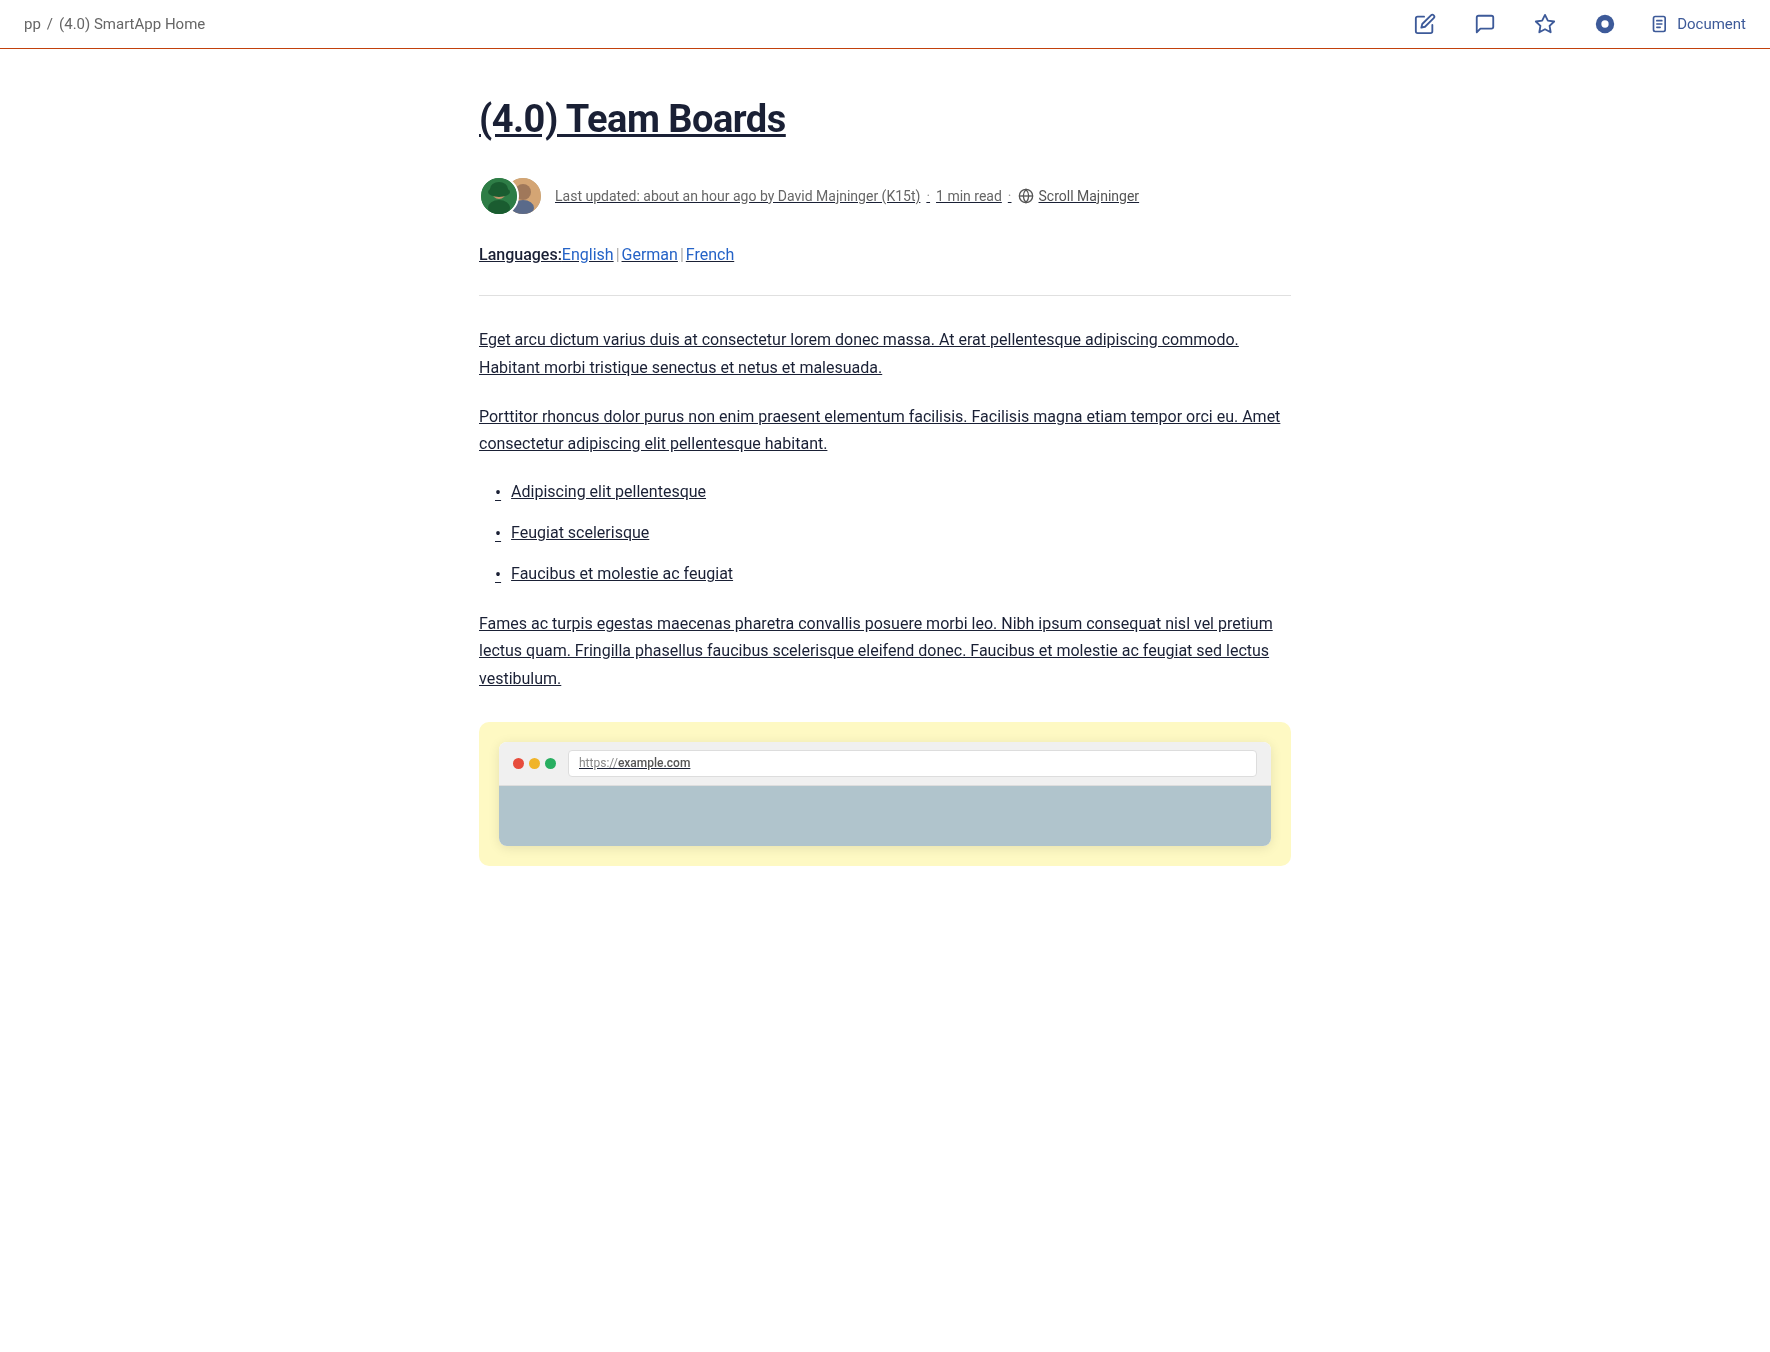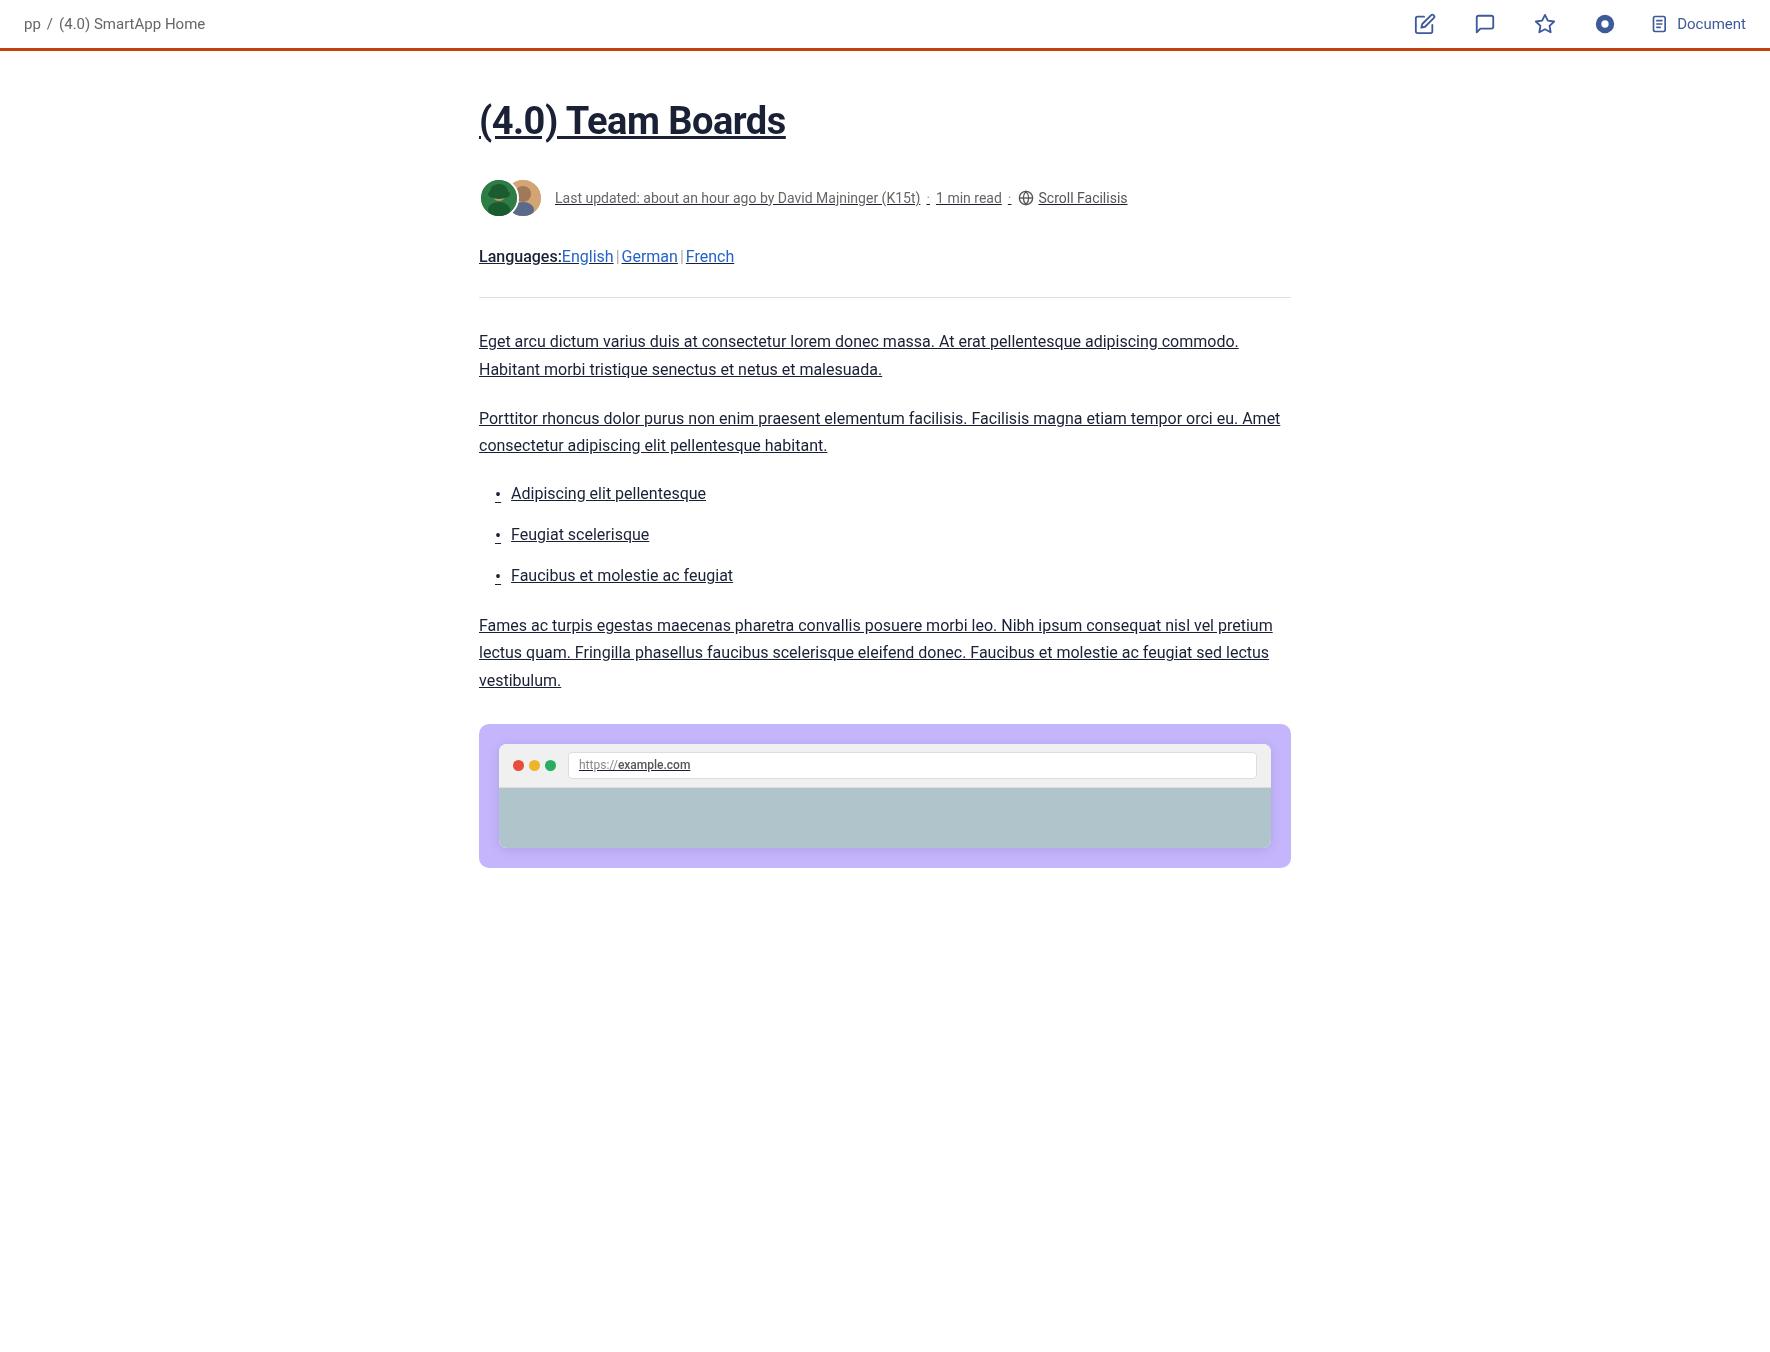--- a/index.html
+++ b/index.html
@@ -14,21 +14,21 @@
       color: #1a2035;
       font-size: 16px;
       line-height: 1.6;
     }
 
     .top-bar {
       display: flex;
       align-items: center;
       justify-content: space-between;
       padding: 10px 24px;
-      border-bottom: 3px solid #c2410c;
+      border-bottom: 1px solid #c2410c;
       background: #fff;
     }
 
     .breadcrumb {
       display: flex;
       align-items: center;
       gap: 6px;
       color: #3d5a99;
       font-size: 15px;
     }
@@ -211,21 +211,21 @@
 
     .bullet-list li::before {
       content: '•';
       color: #1a2035;
       font-size: 18px;
       line-height: 1.5;
       flex-shrink: 0;
     }
 
     .browser-preview {
-      background: #c4b5fd;
+      background: #fef9c3;
       border-radius: 10px;
       padding: 20px;
       margin-top: 30px;
     }
 
     .browser-window {
       background: #fff;
       border-radius: 8px;
       overflow: hidden;
       box-shadow: 0 2px 12px rgba(0,0,0,0.1);
@@ -366,21 +366,21 @@
         <span>Last updated: about an hour ago by David Majninger (K15t)</span>
         <span class="meta-dot">·</span>
         <span>1 min read</span>
         <span class="meta-dot">·</span>
         <span class="scroll-viewport">
           <svg width="16" height="16" viewBox="0 0 24 24" fill="none" stroke="currentColor" stroke-width="2">
             <circle cx="12" cy="12" r="10"></circle>
             <line x1="2" y1="12" x2="22" y2="12"></line>
             <path d="M12 2a15.3 15.3 0 0 1 4 10 15.3 15.3 0 0 1-4 10 15.3 15.3 0 0 1-4-10 15.3 15.3 0 0 1 4-10z"></path>
           </svg>
-          <span>Scroll Facilisis</span>
+          <span>Scroll Majninger</span>
         </span>
       </span>
     </div>
   </div>
 
   <div class="languages-section">
     <span class="languages-label">Languages:</span>
     <a class="lang-link">English</a>
     <span class="lang-sep">|</span>
     <a class="lang-link">German</a>

